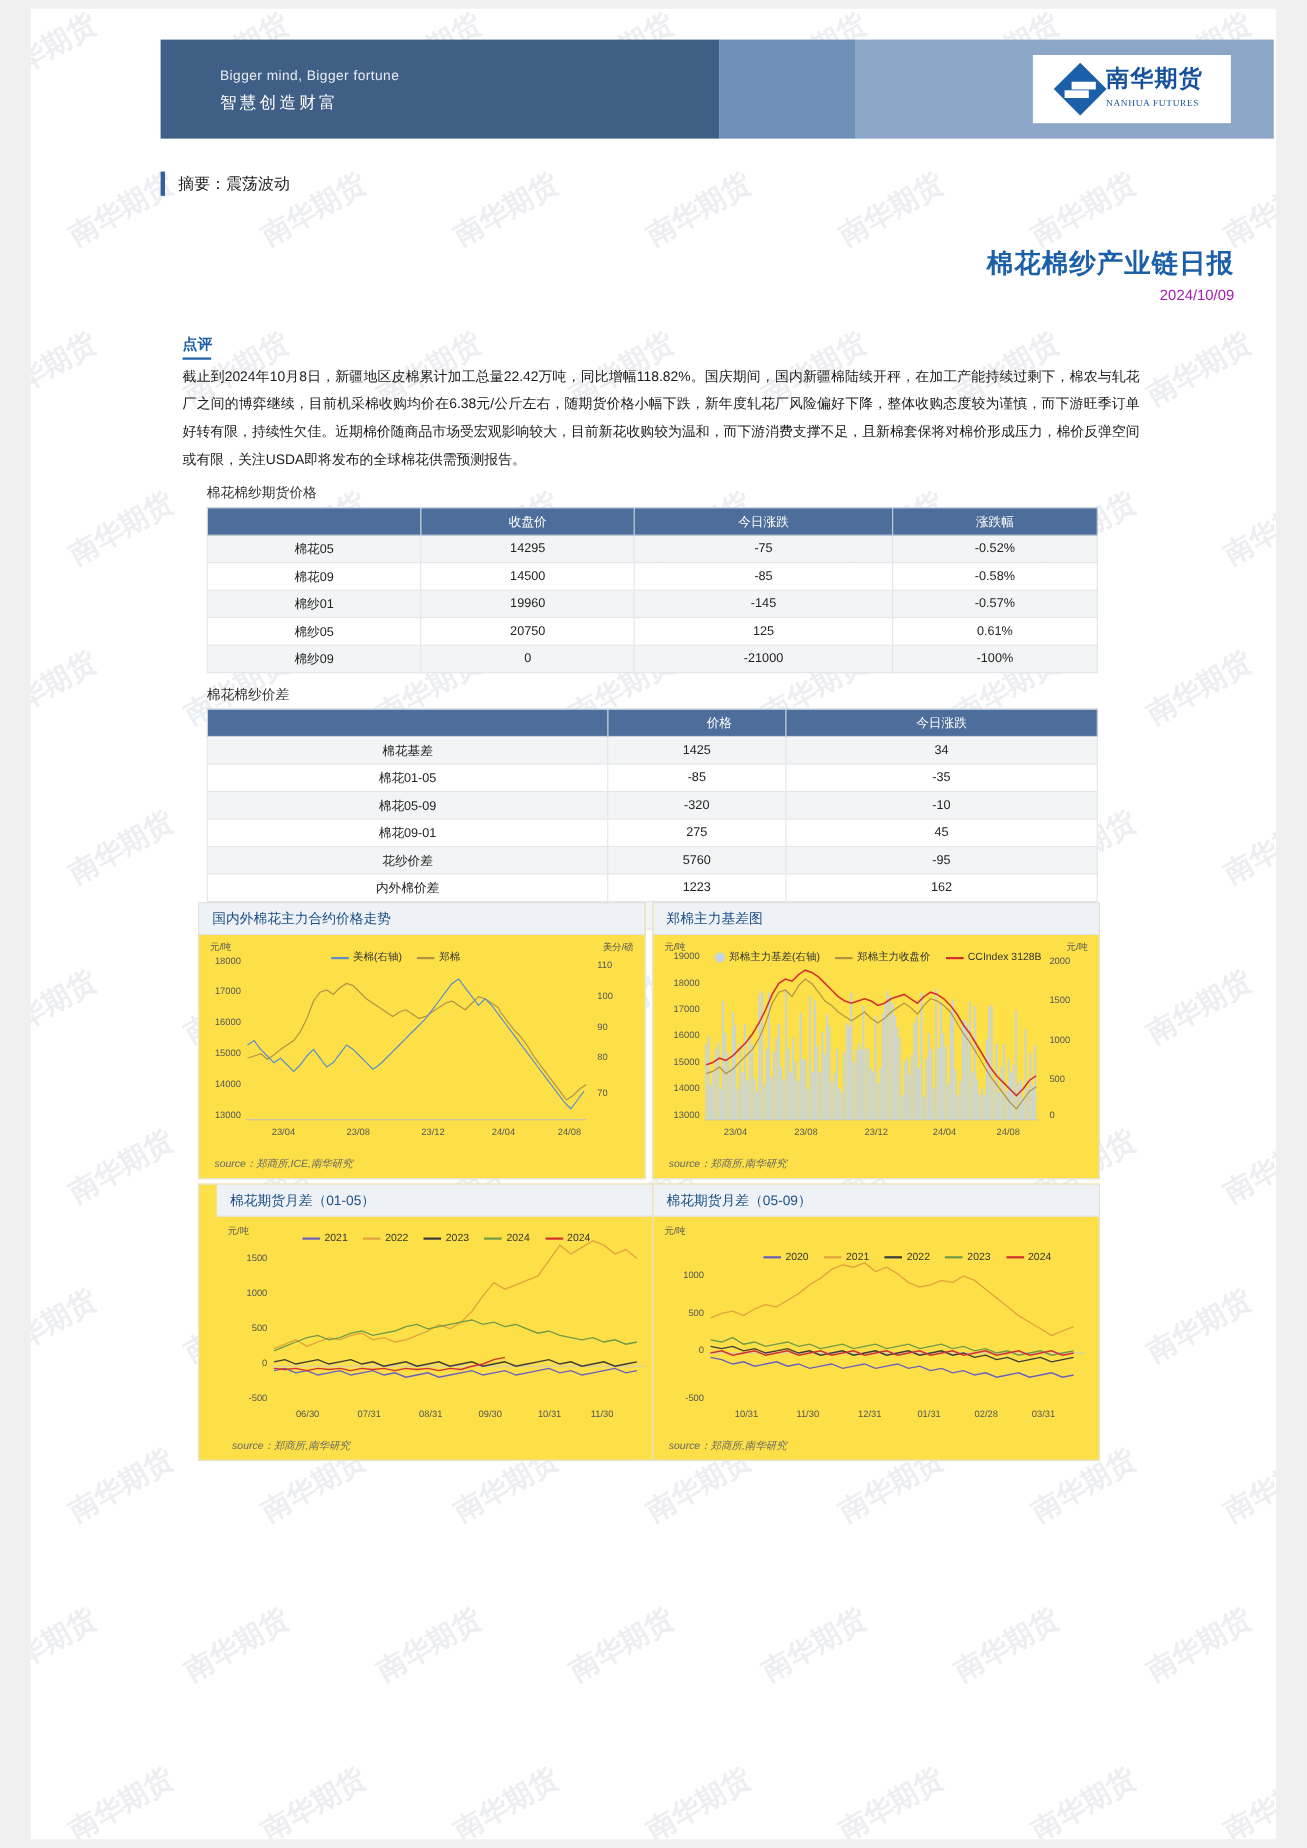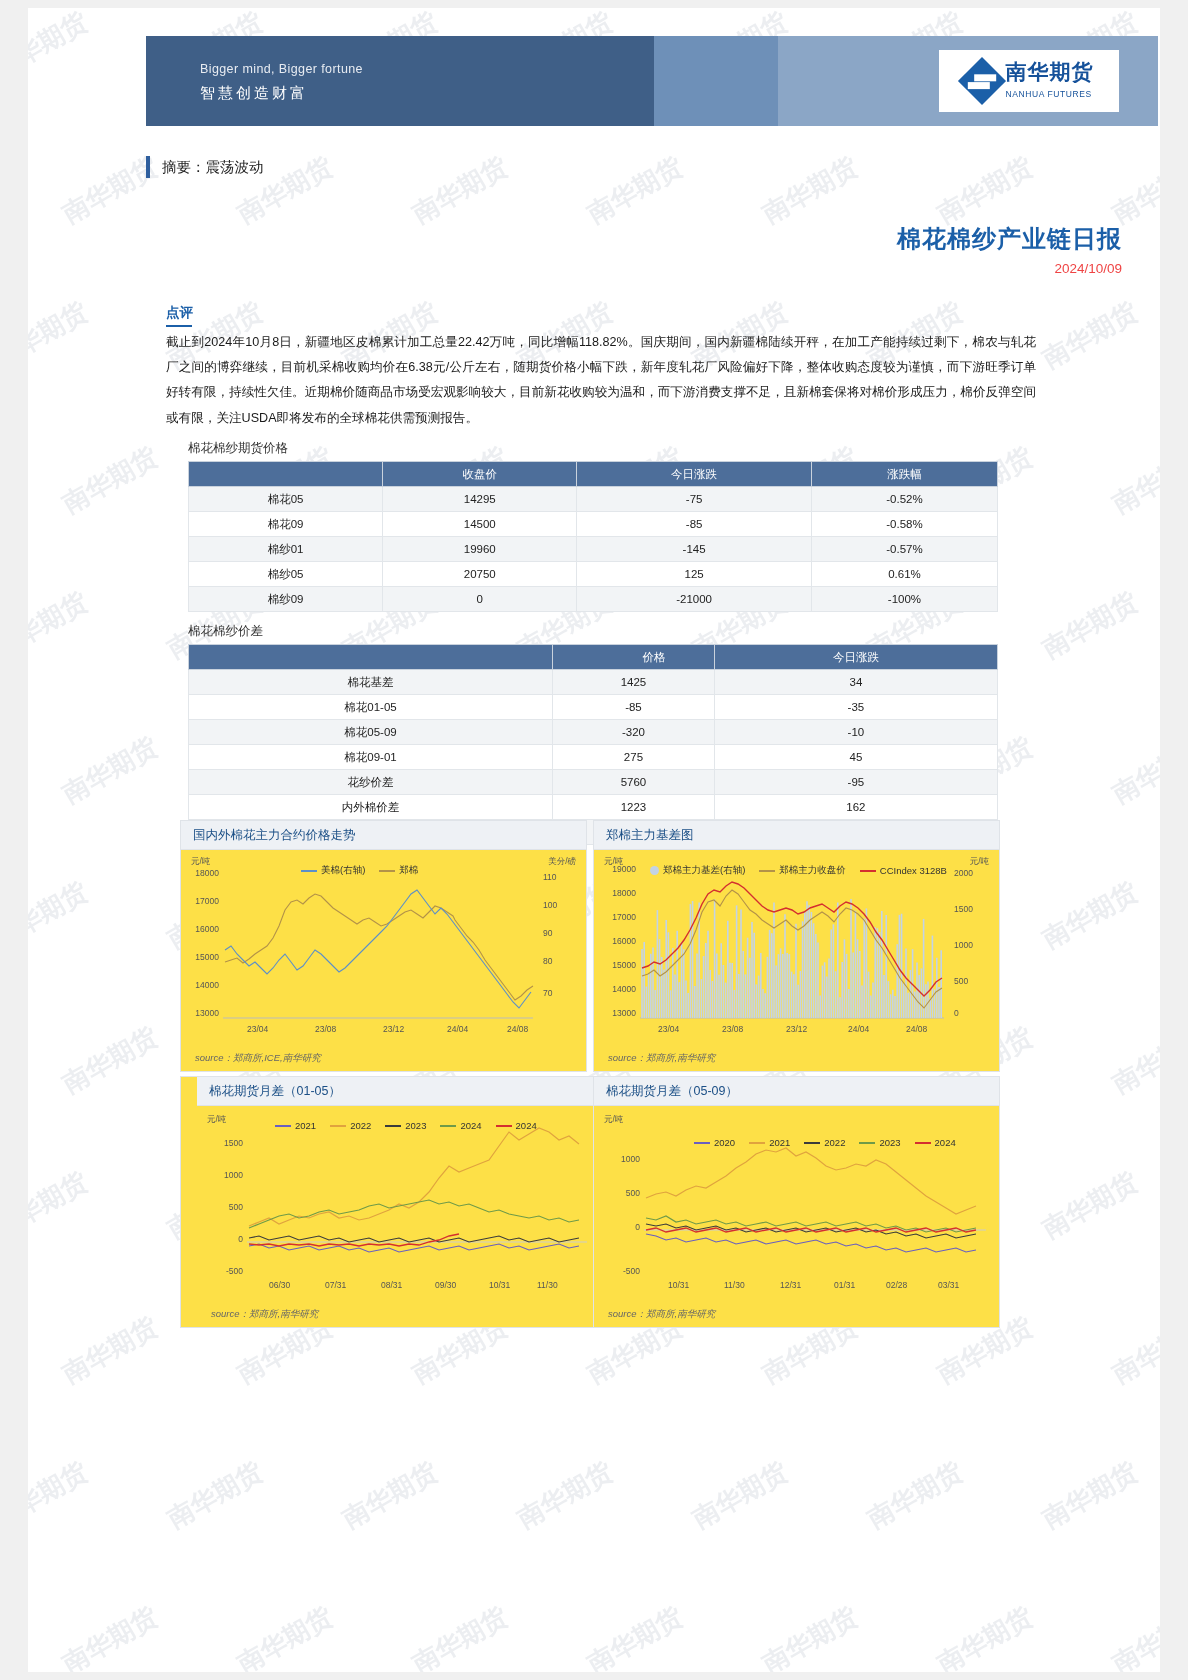--- a/index.html
+++ b/index.html
@@ -30,31 +30,31 @@
   .hdr-mid{flex:0 0 124px;background:#6e90b8;}
   .hdr-blue{flex:0 0 122px;background:#8ba6c6;}
   .hdr-logo{flex:1;background:#8ba6c6;display:flex;align-items:center;justify-content:center;}
   .slogan-en{position:absolute;left:54px;top:26px;color:#e8ecf2;font-size:12.5px;letter-spacing:.4px;}
   .slogan-cn{position:absolute;left:54px;top:48px;color:#ffffff;font-size:15px;letter-spacing:3px;}
   .logo-box{background:#ffffff;width:180px;height:62px;display:flex;align-items:center;justify-content:center;gap:7px;}
   .logo-mark{width:34px;height:34px;background:#1b5fa8;position:relative;transform:rotate(45deg);}
   .logo-mark:before{content:"";position:absolute;left:6px;top:9px;width:22px;height:7px;background:#fff;transform:rotate(-45deg);}
   .logo-mark:after{content:"";position:absolute;left:7px;top:19px;width:22px;height:7px;background:#fff;transform:rotate(-45deg);}
   .logo-txt-cn{font-size:21px;font-weight:bold;color:#15519a;letter-spacing:1px;line-height:1;}
-  .logo-txt-en{font-size:8.5px;color:#15519a;letter-spacing:.6px;line-height:1.6;}
+  .logo-txt-en{font-size:8.5px;color:#15519a;letter-spacing:.6px;line-height:1.6;font-family:Liberation Serif, serif;}
 
   
   .abs{position:absolute;left:118px;top:148px;display:flex;align-items:center;}
   .abs-bar{width:4px;height:22px;background:#2f5f9e;margin-right:12px;}
   .abs-txt{font-size:14.5px;color:#222;}
 
   
   .title-wrap{position:absolute;right:38px;top:215px;text-align:right;}
   .title{font-size:24px;font-weight:bold;color:#1b5fa8;letter-spacing:1px;}
-  .title-date{font-size:13.5px;color:#ef4444;margin-top:6px;}
+  .title-date{font-size:13.5px;color:#a21caf;margin-top:6px;}
 
   
   .sec-title{position:absolute;left:138px;top:296px;font-size:13.5px;font-weight:bold;color:#1b5fa8;}
   .sec-title:after{content:"";display:block;width:26px;height:2px;background:#1b5fa8;margin-top:3px;}
   .para{position:absolute;left:138px;top:322px;width:870px;font-size:12.6px;line-height:2.0;color:#1a1a1a;text-align:justify;}
 
   
   .tbl-label{font-size:12.5px;color:#333;margin-bottom:4px;}
   .tbl-wrap{position:absolute;}
   table{border-collapse:collapse;width:100%;font-size:11.5px;}

